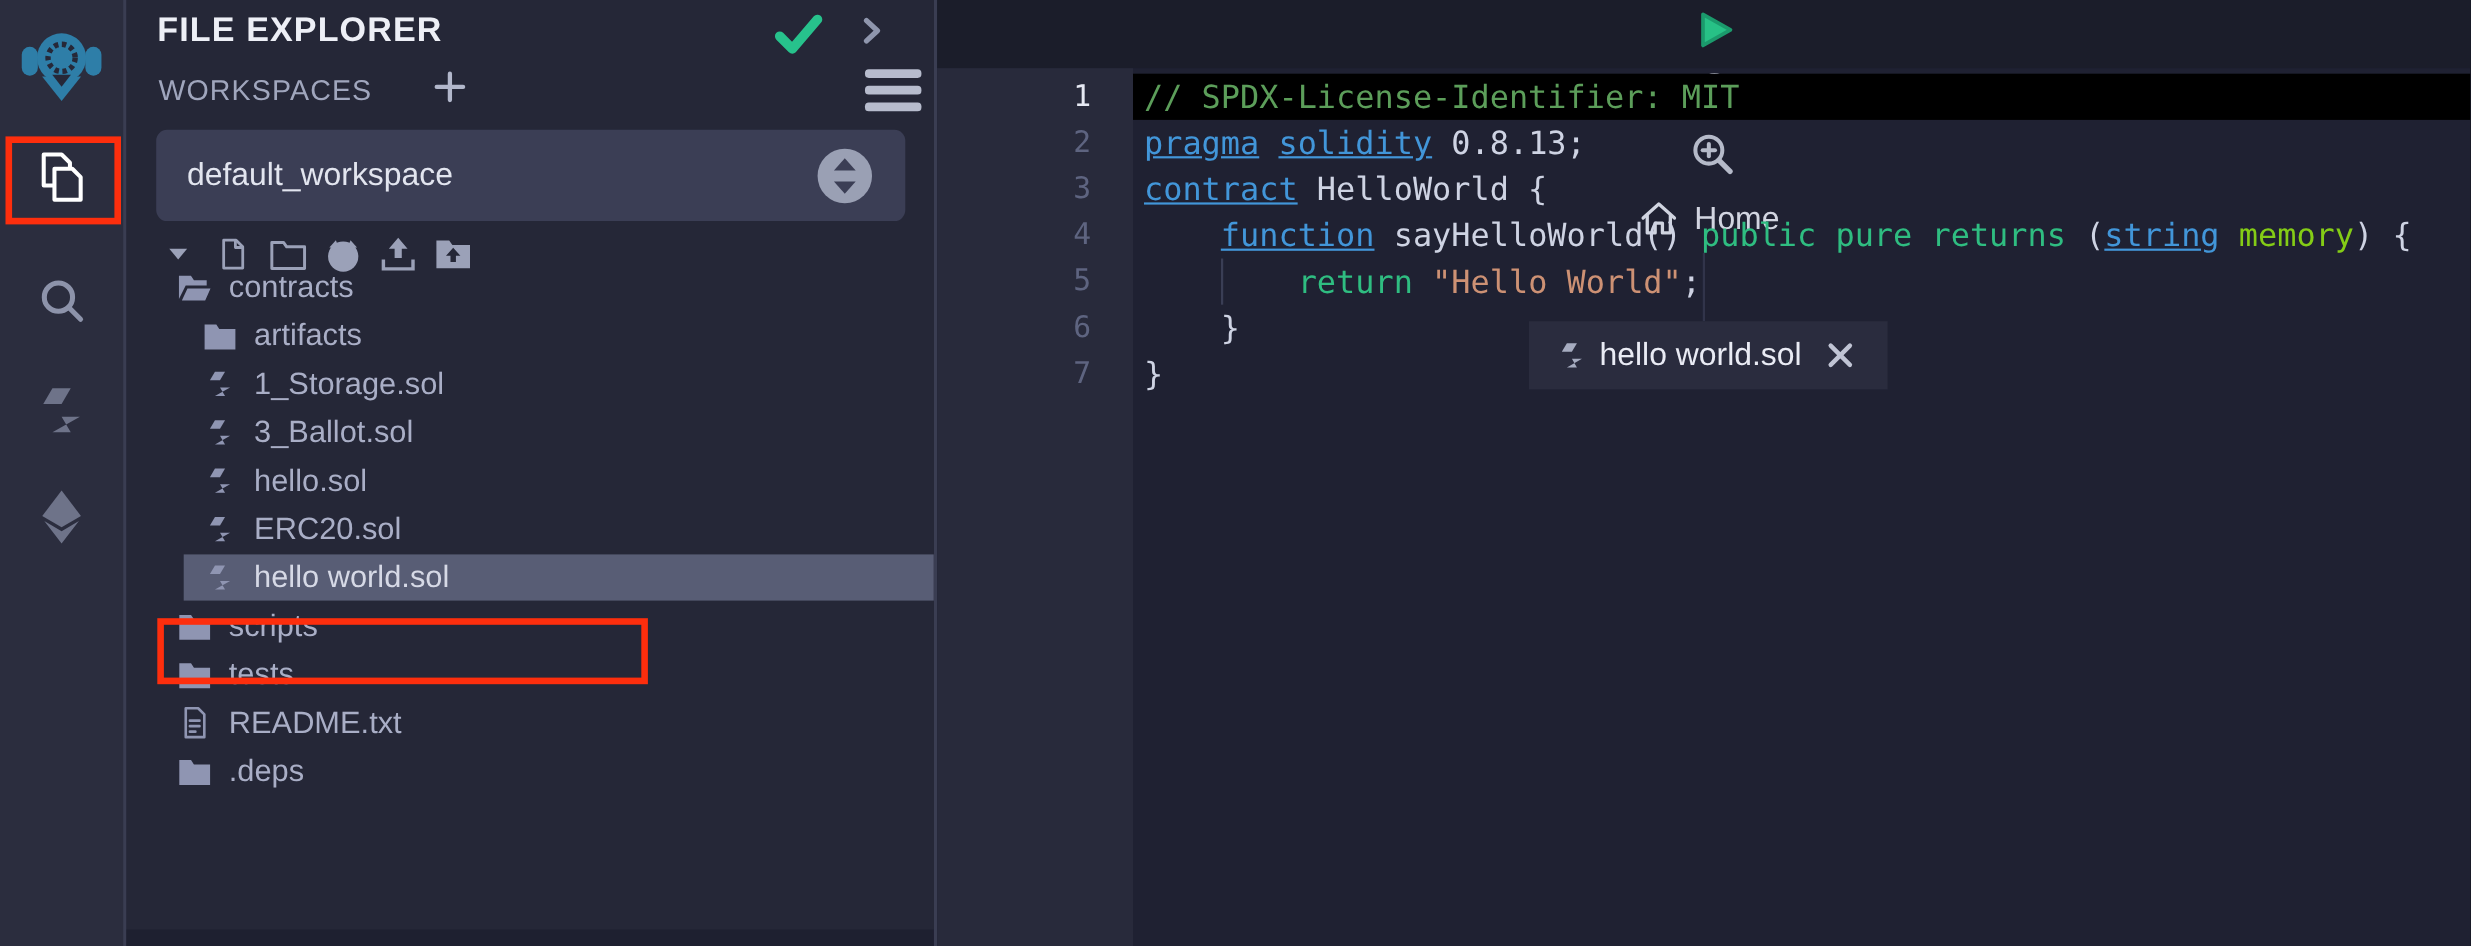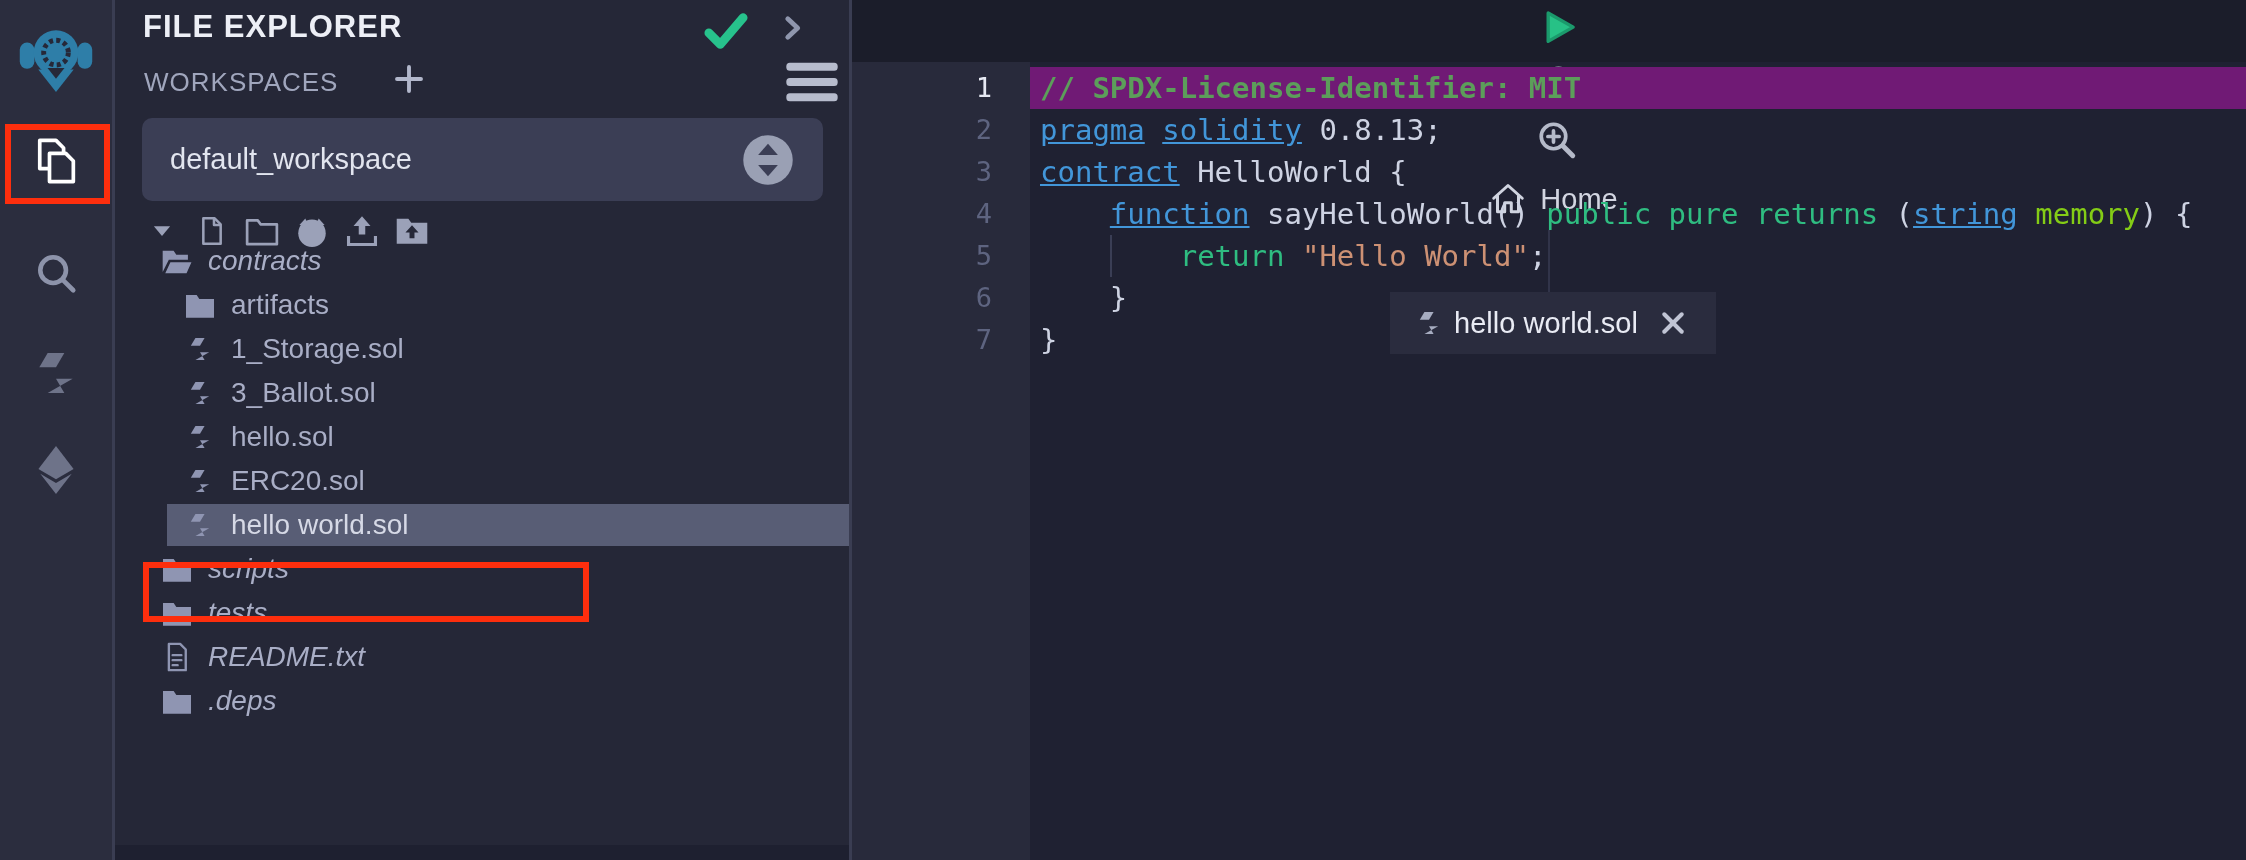--- a/index.html
+++ b/index.html
@@ -23,21 +23,21 @@
   .ws-menu{position:absolute;left:668px;top:61px;color:#b7bccd;cursor:pointer;}
   .ws-select{position:absolute;left:27px;top:118px;width:681px;height:83px;background:#3b3e55;border-radius:10px;display:flex;align-items:center;padding:0 28px;box-sizing:border-box;cursor:pointer;}
   .ws-name{font-size:29px;color:#e2e5ef;}
   .ws-sort{margin-left:auto;display:flex;}
   .tree-toolbar{position:absolute;left:30px;top:212px;display:flex;align-items:center;gap:16px;color:#9ba1b8;}
   .tt-btn{width:34px;height:38px;display:flex;align-items:center;justify-content:center;cursor:pointer;}
   .file-tree{position:absolute;left:0;top:239px;width:734px;}
   .tree-row{position:relative;height:44px;display:flex;align-items:center;font-size:28px;color:#a9aec6;cursor:pointer;}
   .tree-row>*{position:relative;z-index:1;}
   .tree-row .ticon{width:34px;height:34px;display:flex;align-items:center;justify-content:center;color:#8f95b2;margin-right:14px;flex:none;}
-  .tree-row.lvl0{padding-left:45px;font-style:italic;}
+  .tree-row.lvl0{padding-left:45px;}
   .tree-row.lvl1{padding-left:68px;}
   .tree-row.selected{color:#d6d9e6;}
   .tree-row.selected::before{content:"";position:absolute;left:52px;right:0;top:1px;bottom:1px;background:#585d75;z-index:0;}
   .panel-bottom{position:absolute;left:0;bottom:0;width:734px;height:15px;background:#1e2030;}
   
   .editor{position:absolute;left:849px;top:0;right:0;height:860px;background:#1f2132;border-left:3px solid #3a3d52;box-sizing:border-box;}
   .tabbar{position:absolute;left:0;top:0;right:0;height:62px;background:#1b1d2a;display:flex;align-items:center;flex-direction:column;}
   .tb-btn{width:56px;height:56px;display:flex;align-items:center;justify-content:center;color:#b5bac9;cursor:pointer;flex:none;}
   .tb-btn.play{margin-left:20px;}
   .tb-btn.zo{margin-left:26px;}
@@ -48,21 +48,21 @@
   .tab.active{background:#2a2c3e;color:#e9ebf4;font-weight:500;margin-left:8px;padding:0 28px;}
   .tab.active .tabicon{color:#a6acc0;}
   .tab .closeicon{display:flex;color:#c0c4d4;margin-left:6px;cursor:pointer;}
   .tab-sep{width:2px;height:62px;background:#31344a;flex:none;}
   .editor-body{position:absolute;left:0;top:62px;right:0;bottom:0;display:flex;}
   .gutter{width:178px;background:#282a3b;padding-top:5px;box-sizing:border-box;flex:none;}
   .ln{height:42px;line-height:42px;text-align:right;padding-right:38px;font-family:"DejaVu Sans Mono",monospace;font-size:27px;color:#5e6480;}
   .ln.active{color:#e6e9f3;}
   .code{flex:1;padding-top:5px;font-family:"DejaVu Sans Mono",monospace;font-size:29px;}
   .cl{height:42px;line-height:42px;white-space:pre;padding-left:10px;position:relative;}
-  .cl.active{background:#701a75;font-weight:bold;}
+  .cl.active{background:#000000;}
   .guide{position:absolute;left:80px;top:0;bottom:0;width:0;border-left:2px solid #3a3e55;}
   .cm{color:#5c9e5a;}.kw{color:#4296d9;text-decoration:underline;}.pl{color:#ced3e3;}.vis{color:#2fbd81;}.mem{color:#84cc16;}.str{color:#cd9174;}
   
   .annot{position:absolute;border:6px solid #fd2e0d;box-sizing:border-box;z-index:50;pointer-events:none;}
   .annot.a1{left:5px;top:124px;width:105px;height:80px;}
   .annot.a2{left:143px;top:562px;width:446px;height:60px;}
 </style>
 </head>
 <body>
 

